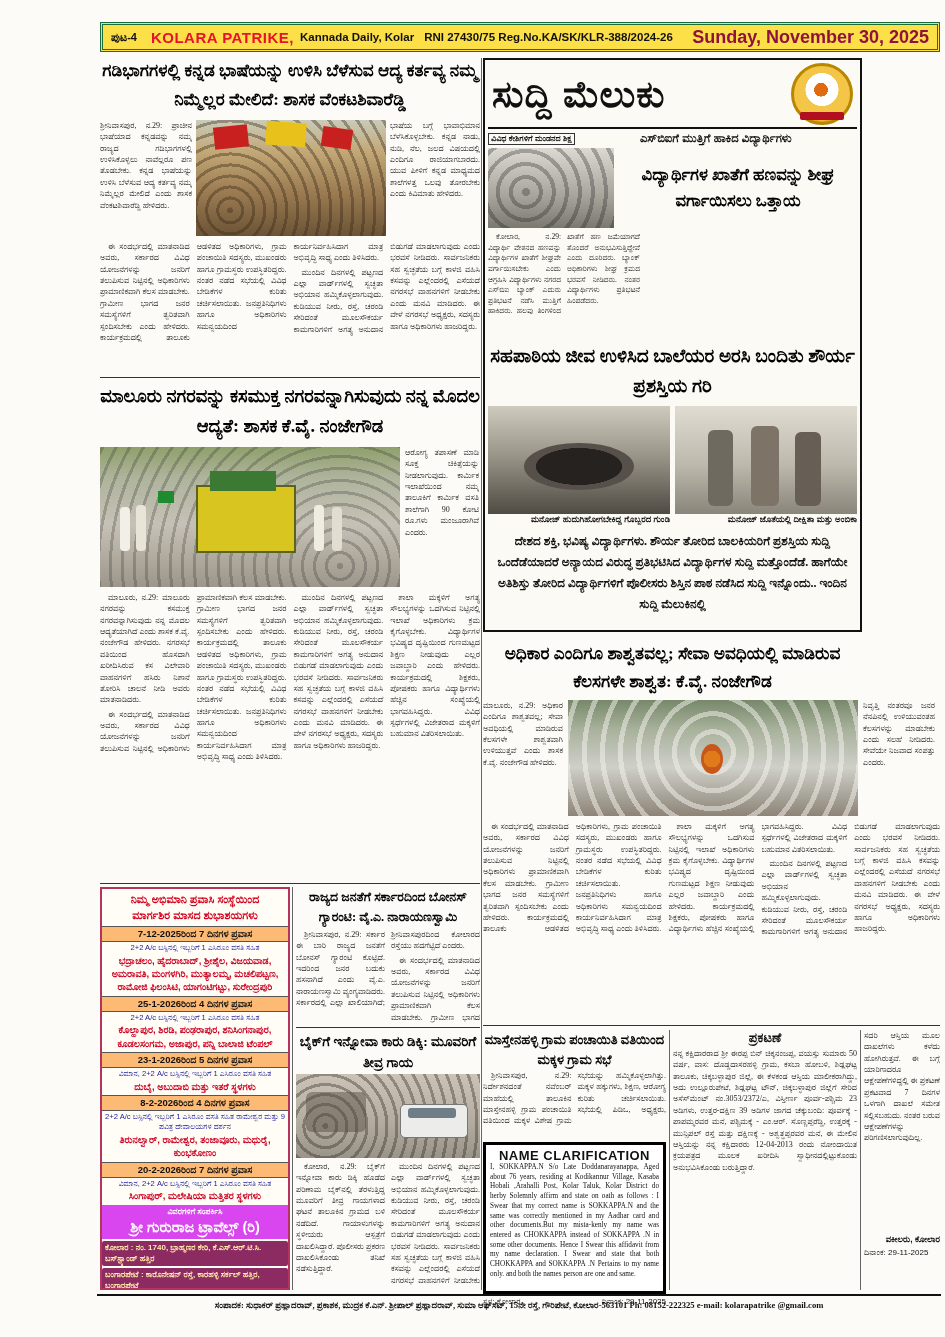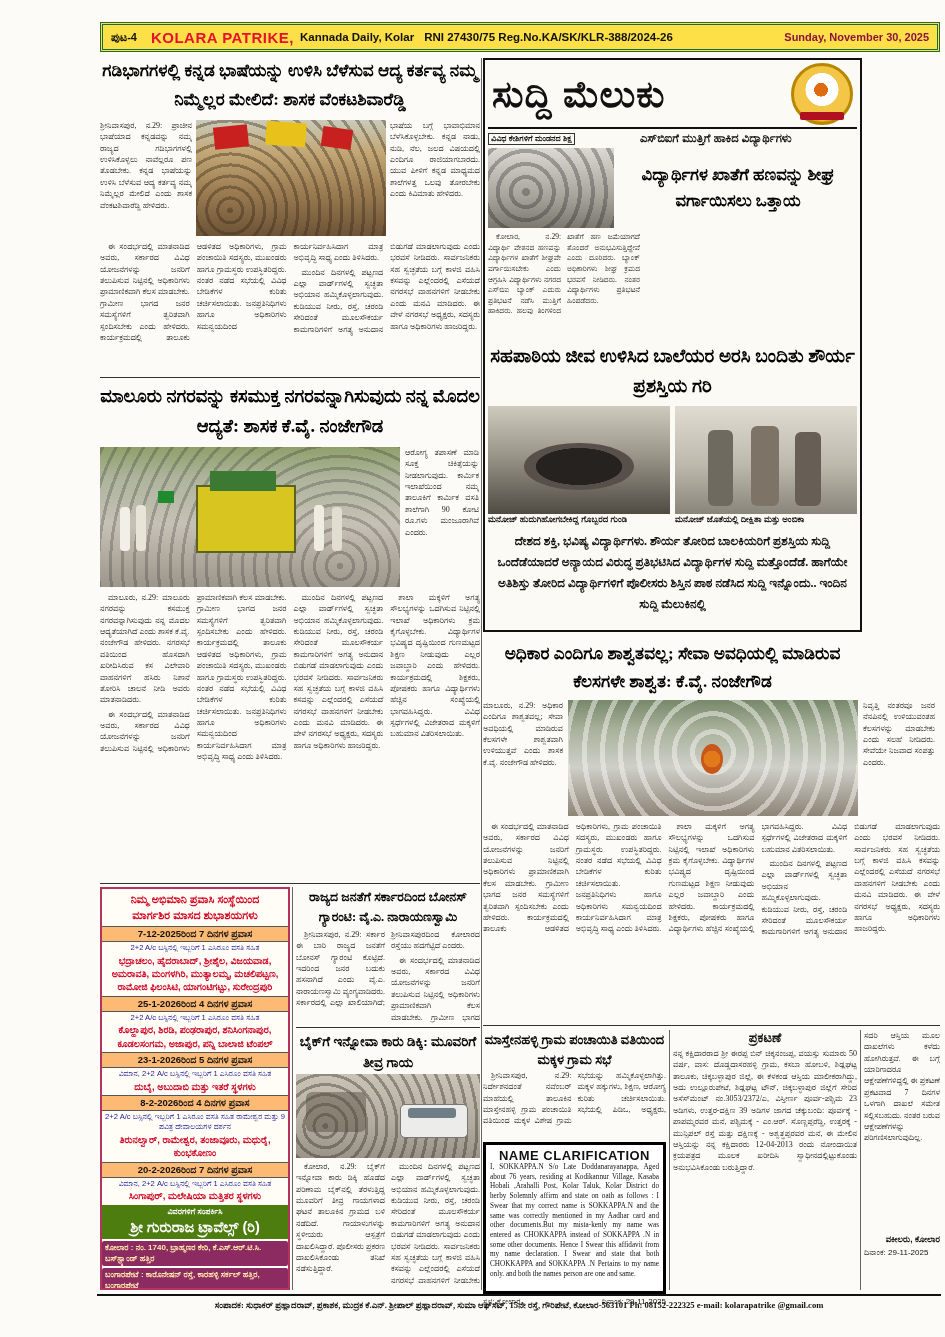--- a/index.html
+++ b/index.html
@@ -8,30 +8,30 @@
   .abs{position:absolute;}
   .hl{font-weight:bold;color:#000;text-align:center;font-family:"Liberation Serif",serif;}
   .body-t{font-size:8px;line-height:1.42;text-align:justify;color:#1c1c1c;font-family:"Liberation Serif",serif;}
   .body-t p{margin:0 0 3px 0;text-indent:8px;}
   .cols2{column-count:2;column-gap:6px;height:100%;overflow:hidden;}
   .cols4{column-count:4;column-gap:7px;height:100%;overflow:hidden;}
   .cols5{column-count:5;column-gap:7px;height:100%;overflow:hidden;}
   .ph{position:relative;overflow:hidden;background:#b9b4aa;}
   .vrule{border-left:1px solid #666;width:0;}
   .hrule{border-top:1px solid #333;height:0;}
-  .capt{font-size:8.5px;font-weight:bold;text-align:left;line-height:1.3;}
+  .capt{font-size:8.5px;font-weight:bold;text-align:right;line-height:1.3;}
   
   .hdrbox{border:3px double #1c6b3a;background:#fde047;display:flex;align-items:center;padding:0 8px;box-sizing:border-box;}
   
   .adbox{border:2px solid #b3355e;background:#fffdf6;box-sizing:border-box;overflow:hidden;}
   .ad-title{color:#d4001e;font-weight:bold;font-size:11px;text-align:center;line-height:1.45;padding:3px 2px 2px;}
   .ad-date{background:#fdba74;border-top:1px solid #555;border-bottom:1px solid #555;font-weight:bold;font-size:9.5px;text-align:center;padding:1px 0;}
   .ad-note{color:#1a1a99;font-size:7.6px;text-align:center;padding:1px 2px;line-height:1.3;}
   .ad-places{color:#cc0022;font-weight:bold;font-size:9.5px;text-align:center;line-height:1.4;padding:0 3px 2px;}
-  .ad-purple{background:#4d7c0f;color:#fff;text-align:center;}
+  .ad-purple{background:#d946ef;color:#fff;text-align:center;}
   .ad-addr{background:#8c2a62;color:#ffe9a8;font-size:8px;font-weight:bold;text-align:left;line-height:1.35;padding:2px 3px;margin-top:2px;border-radius:2px;}
   
   .sbox{border:2px solid #111;background:#fbfaf5;box-sizing:border-box;padding:3px;}
   .seal{width:56px;height:56px;border-radius:50%;border:3px solid #b98600;
         background:radial-gradient(circle at 50% 42%,#fff 0 38%,#f3c648 39% 72%,#e8a31f 73% 100%);position:relative;flex:0 0 auto;}
   .seal:after{content:"";position:absolute;left:18px;top:16px;width:18px;height:22px;border-radius:50%;
         background:radial-gradient(circle at 50% 35%,#e06a10 0 40%,#fff 41% 100%);}
   .seal:before{content:"";position:absolute;left:6px;bottom:2px;width:44px;height:8px;background:#b01020;border-radius:2px;}
   .namebox{border:3px solid #000;background:#fff;padding:3px 4px;box-sizing:border-box;}
   .footer-t{font-size:8.6px;font-weight:bold;text-align:center;font-family:"Liberation Serif",serif;}
@@ -43,21 +43,21 @@
 
   <div class="abs hdrbox" style="left:100px;top:22px;width:840px;height:30px;">
     <span style="font-size:11px;font-weight:bold;">ಪುಟ-4</span>
     <span style="width:14px;"></span>
     <span style="font-size:15px;font-weight:bold;color:#e8112d;letter-spacing:.5px;">KOLARA PATRIKE,</span>
     <span style="width:6px;"></span>
     <span style="font-size:11.5px;font-weight:bold;color:#111;">Kannada Daily, Kolar</span>
     <span style="width:10px;"></span>
     <span style="font-size:11.5px;font-weight:bold;color:#111;">RNI 27430/75 Reg.No.KA/SK/KLR-388/2024-26</span>
     <span style="flex:1;"></span>
-    <span style="font-size:11px;font-weight:bold;color:#8f1140;">Sunday, November 30, 2025</span>
+    <span style="font-size:18px;font-weight:bold;color:#8f1140;">Sunday, November 30, 2025</span>
   </div>
 
   <div class="abs vrule" style="left:481px;top:58px;height:1232px;"></div>
 
   <div class="abs hl" style="left:100px;top:57px;width:380px;height:58px;font-size:17px;line-height:1.68;">ಗಡಿಭಾಗಗಳಲ್ಲಿ ಕನ್ನಡ ಭಾಷೆಯನ್ನು ಉಳಿಸಿ ಬೆಳೆಸುವ ಆದ್ಯ ಕರ್ತವ್ಯ ನಮ್ಮ ನಿಮ್ಮೆಲ್ಲರ ಮೇಲಿದೆ: ಶಾಸಕ ವೆಂಕಟಶಿವಾರೆಡ್ಡಿ</div>
 
   <div class="abs" style="left:100px;top:120px;width:380px;height:116px;display:flex;gap:4px;">
     <div class="body-t" style="width:92px;height:116px;overflow:hidden;">ಶ್ರೀನಿವಾಸಪುರ, ನ.29: ಪ್ರಾಚೀನ ಭಾಷೆಯಾದ ಕನ್ನಡವನ್ನು ನಮ್ಮ ರಾಜ್ಯದ ಗಡಿಭಾಗಗಳಲ್ಲಿ ಉಳಿಸಿಕೊಳ್ಳಲು ನಾವೆಲ್ಲರೂ ಪಣ ತೊಡಬೇಕು. ಕನ್ನಡ ಭಾಷೆಯನ್ನು ಉಳಿಸಿ ಬೆಳೆಸುವ ಆದ್ಯ ಕರ್ತವ್ಯ ನಮ್ಮ ನಿಮ್ಮೆಲ್ಲರ ಮೇಲಿದೆ ಎಂದು ಶಾಸಕ ವೆಂಕಟಶಿವಾರೆಡ್ಡಿ ಹೇಳಿದರು.</div>
     <div class="ph" style="width:190px;height:116px;background:
            repeating-radial-gradient(circle at 18% 78%, rgba(55,38,22,.38) 0 3px, transparent 3px 11px),

